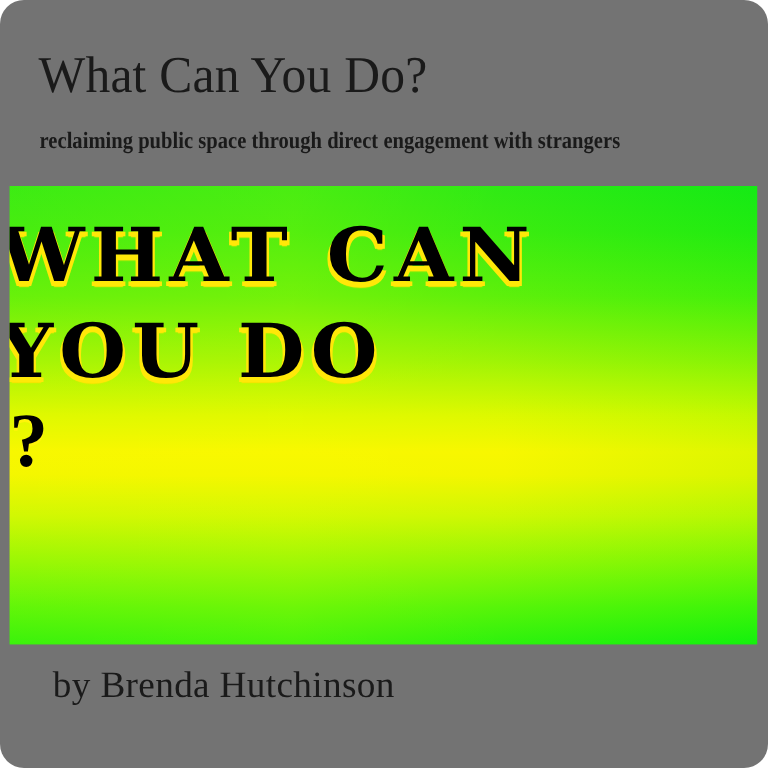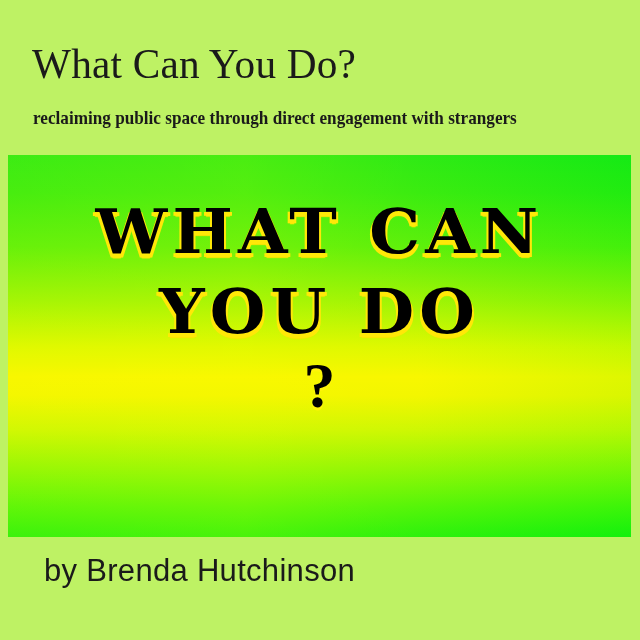--- a/index.html
+++ b/index.html
@@ -13,21 +13,22 @@
     height: 640px;
     position: relative;
     overflow: hidden;
     font-family: "Liberation Serif", "DejaVu Serif", serif;
     -webkit-font-smoothing: antialiased;
   }
 
   .page {
     position: absolute;
     inset: 0;
-    background: #bef264;
+    background: #737373;
+    border-radius: 20px;
   }
 
   
   .doc-title {
     position: absolute;
     left: 32px;
     top: 40px;
     font-family: "Liberation Serif", "DejaVu Serif", serif;
     font-size: 43px;
     line-height: 48px;
@@ -80,22 +81,20 @@
         #43f40a 92%,
         #15f00e 100%);
   }
 
   
   .poster-head {
     position: absolute;
     left: 0;
     right: 0;
     top: 26px;
-    text-align: center;
-    margin-top: 19px;
   }
 
   .big-line {
     font-family: "DejaVu Serif", "Liberation Serif", serif;
     font-weight: 700;
     color: #000000;
     text-shadow:
        0px 4px 0 #ffe808,
        2px 4px 0 #ffe808,
       -2px 4px 0 #ffe808,
@@ -151,21 +150,21 @@
   }
   .body-line.lg {
     font-size: 26px;
   }
 
   
   .credit {
     position: absolute;
     left: 44px;
     top: 552px;
-    font-family: Liberation Sans, sans-serif;
+    font-family: Liberation Serif, serif;
     font-size: 31px;
     line-height: 38px;
     font-weight: 400;
     color: #1a1a1a;
     white-space: nowrap;
     letter-spacing: 0.3px;
   }
 </style>
 </head>
 <body>

